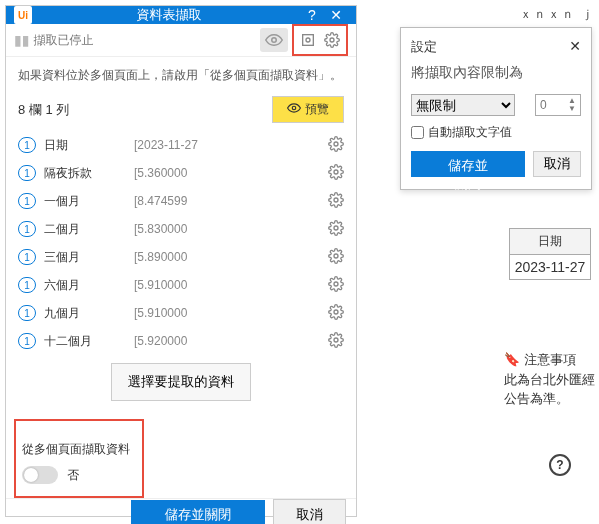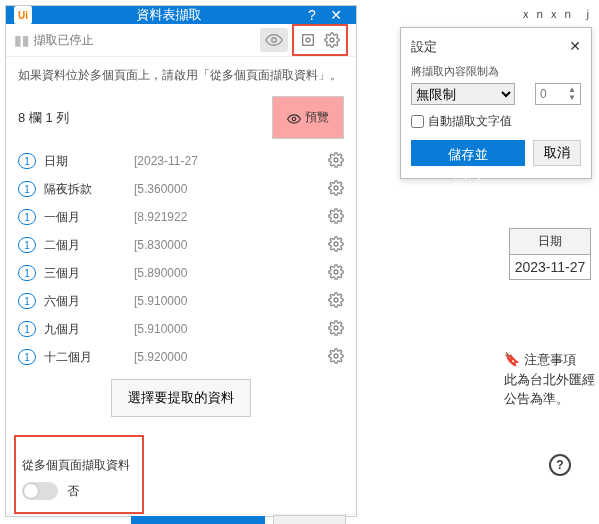--- a/index.html
+++ b/index.html
@@ -16,21 +16,21 @@
 .toolbar .pause { color: #bbb; font-size: 14px; margin-right: 4px; }
 .toolbar .search { flex: 1; border: none; color: #aaa; font-size: 12px; outline: none; }
 .toolbar .eye { width: 28px; height: 24px; background: #e6e6e6; display: flex; align-items: center; justify-content: center; color: #999; border-radius: 3px; margin-right: 4px; }
 .toolbar .gear-group { border: 2px solid #e74c3c; padding: 2px; display: flex; }
 .toolbar .gear-btn { width: 24px; height: 24px; display: flex; align-items: center; justify-content: center; color: #888; cursor: pointer; }
 
 .hint { padding: 10px 12px; color: #555; }
 
 .summary-row { display: flex; align-items: center; padding: 2px 12px 8px 12px; }
 .summary-row .count { flex: 1; font-size: 13px; }
-.preview-btn { border: 1px solid #ccc; background: #fca5a5; padding: 12px 14px; cursor: pointer; display: flex; align-items: flex-end; gap: 4px; }
+.preview-btn { border: 1px solid #ccc; background: #fde047; padding: 4px 14px; cursor: pointer; display: flex; align-items: flex-start; gap: 4px; }
 
 .rows { padding: 0 6px; }
 .row { display: flex; align-items: center; height: 28px; padding: 0 6px; }
 .badge { width: 18px; height: 16px; border: 1.5px solid #0a7cd8; border-radius: 9px; color: #0a7cd8; font-size: 10px; display: flex; align-items: center; justify-content: center; margin-right: 8px; }
 .col-label { width: 90px; }
 .col-value { flex: 1; color: #888; }
 .row-gear { color: #888; cursor: pointer; }
 
 .select-btn-row { text-align: center; margin-top: 8px; }
 .select-btn { border: 1px solid #ccc; background: #f7f7f7; padding: 9px 16px; cursor: pointer; }
@@ -43,21 +43,21 @@
 
 .footer { margin-top: auto; height: 38px; display: flex; justify-content: flex-end; align-items: center; gap: 8px; padding: 0 10px; border-top: 1px solid #eee; }
 .btn-primary { background: #0a7cd8; color: #fff; border: none; padding: 6px 34px; cursor: pointer; }
 .btn-secondary { background: #f0f0f0; border: 1px solid #ccc; padding: 6px 22px; cursor: pointer; }
 
 
 .settings { position: absolute; left: 400px; top: 27px; width: 192px; border: 1px solid #bbb; background: #fff; padding: 10px 10px 12px 10px; box-shadow: 0 2px 6px rgba(0,0,0,.15); }
 .settings .hdr { display: flex; align-items: flex-start; margin-bottom: 8px; }
 .settings .hdr .t { flex: 1; font-size: 13px; }
 .settings .close { cursor: pointer; font-size: 14px; }
-.settings .sub { font-size: 11px; color: #555; margin-bottom: 4px; }
+.settings .sub { font-size: 14px; color: #555; margin-bottom: 12px; }
 .settings .ctrl-row { display: flex; gap: 20px; margin-bottom: 8px; }
 .settings select { flex: 1; height: 22px; border: 1px solid #aaa; }
 .settings .num { width: 46px; height: 22px; border: 1px solid #aaa; padding: 0 4px; display: flex; align-items: center; justify-content: space-between; color: #777; }
 .settings .chk { display: flex; align-items: center; gap: 4px; margin-bottom: 10px; }
 .settings .chk input { width: 13px; height: 13px; }
 .settings .act { display: flex; gap: 8px; }
 .settings .act button { flex: 1; height: 26px; }
 
 
 .bg-text1 { position: absolute; right: 4px; top: 6px; color: #444; font-size: 12px; letter-spacing: 2px; }
@@ -150,21 +150,21 @@
         <span class="col-label">隔夜拆款</span>
         <span class="col-value">[5.360000</span>
         <span class="row-gear"><svg class="gear" viewBox="0 0 24 24" fill="none" stroke="currentColor" stroke-width="2">
             <circle cx="12" cy="12" r="3"></circle>
             <path d="M19.4 15a1.7 1.7 0 00.3 1.8l.1.1a2 2 0 11-2.8 2.8l-.1-.1a1.7 1.7 0 00-1.8-.3 1.7 1.7 0 00-1 1.5V21a2 2 0 11-4 0v-.1a1.7 1.7 0 00-1-1.5 1.7 1.7 0 00-1.8.3l-.1.1a2 2 0 11-2.8-2.8l.1-.1a1.7 1.7 0 00.3-1.8 1.7 1.7 0 00-1.5-1H3a2 2 0 110-4h.1a1.7 1.7 0 001.5-1 1.7 1.7 0 00-.3-1.8l-.1-.1a2 2 0 112.8-2.8l.1.1a1.7 1.7 0 001.8.3H9a1.7 1.7 0 001-1.5V3a2 2 0 114 0v.1a1.7 1.7 0 001 1.5 1.7 1.7 0 001.8-.3l.1-.1a2 2 0 112.8 2.8l-.1.1a1.7 1.7 0 00-.3 1.8V9a1.7 1.7 0 001.5 1H21a2 2 0 110 4h-.1a1.7 1.7 0 00-1.5 1z"></path>
           </svg></span>
       </div>
       <div class="row">
         <span class="badge">1</span>
         <span class="col-label">一個月</span>
-        <span class="col-value">[8.921922</span>
+        <span class="col-value">[8.474599</span>
         <span class="row-gear"><svg class="gear" viewBox="0 0 24 24" fill="none" stroke="currentColor" stroke-width="2">
             <circle cx="12" cy="12" r="3"></circle>
             <path d="M19.4 15a1.7 1.7 0 00.3 1.8l.1.1a2 2 0 11-2.8 2.8l-.1-.1a1.7 1.7 0 00-1.8-.3 1.7 1.7 0 00-1 1.5V21a2 2 0 11-4 0v-.1a1.7 1.7 0 00-1-1.5 1.7 1.7 0 00-1.8.3l-.1.1a2 2 0 11-2.8-2.8l.1-.1a1.7 1.7 0 00.3-1.8 1.7 1.7 0 00-1.5-1H3a2 2 0 110-4h.1a1.7 1.7 0 001.5-1 1.7 1.7 0 00-.3-1.8l-.1-.1a2 2 0 112.8-2.8l.1.1a1.7 1.7 0 001.8.3H9a1.7 1.7 0 001-1.5V3a2 2 0 114 0v.1a1.7 1.7 0 001 1.5 1.7 1.7 0 001.8-.3l.1-.1a2 2 0 112.8 2.8l-.1.1a1.7 1.7 0 00-.3 1.8V9a1.7 1.7 0 001.5 1H21a2 2 0 110 4h-.1a1.7 1.7 0 00-1.5 1z"></path>
           </svg></span>
       </div>
       <div class="row">
         <span class="badge">1</span>
         <span class="col-label">二個月</span>
         <span class="col-value">[5.830000</span>
         <span class="row-gear"><svg class="gear" viewBox="0 0 24 24" fill="none" stroke="currentColor" stroke-width="2">

